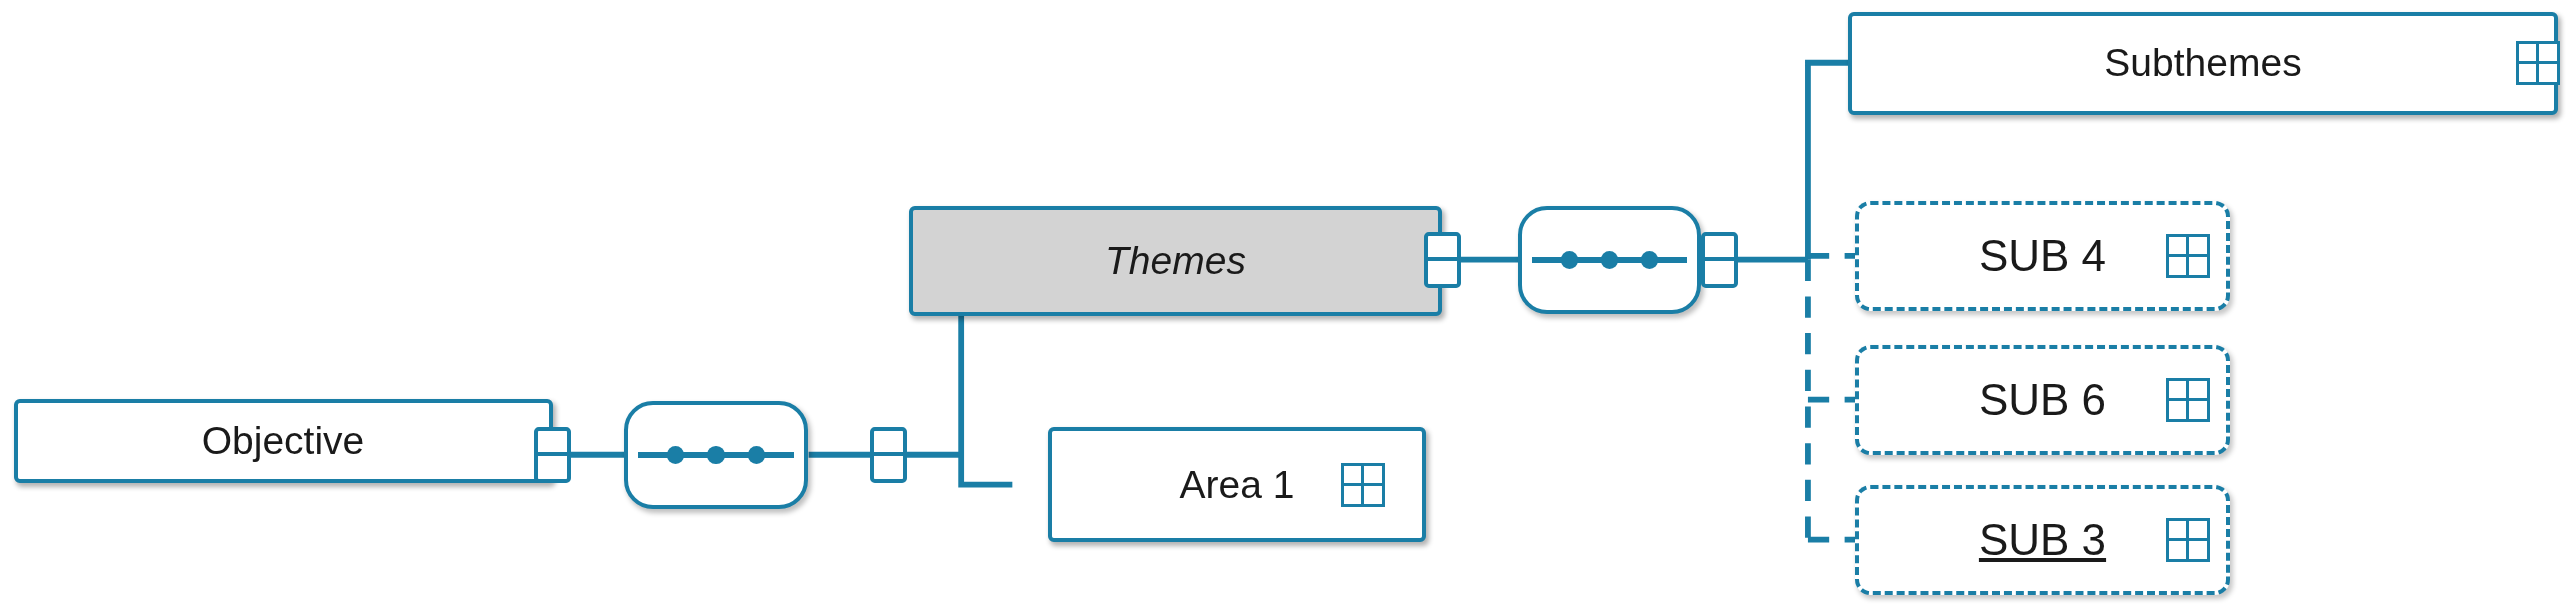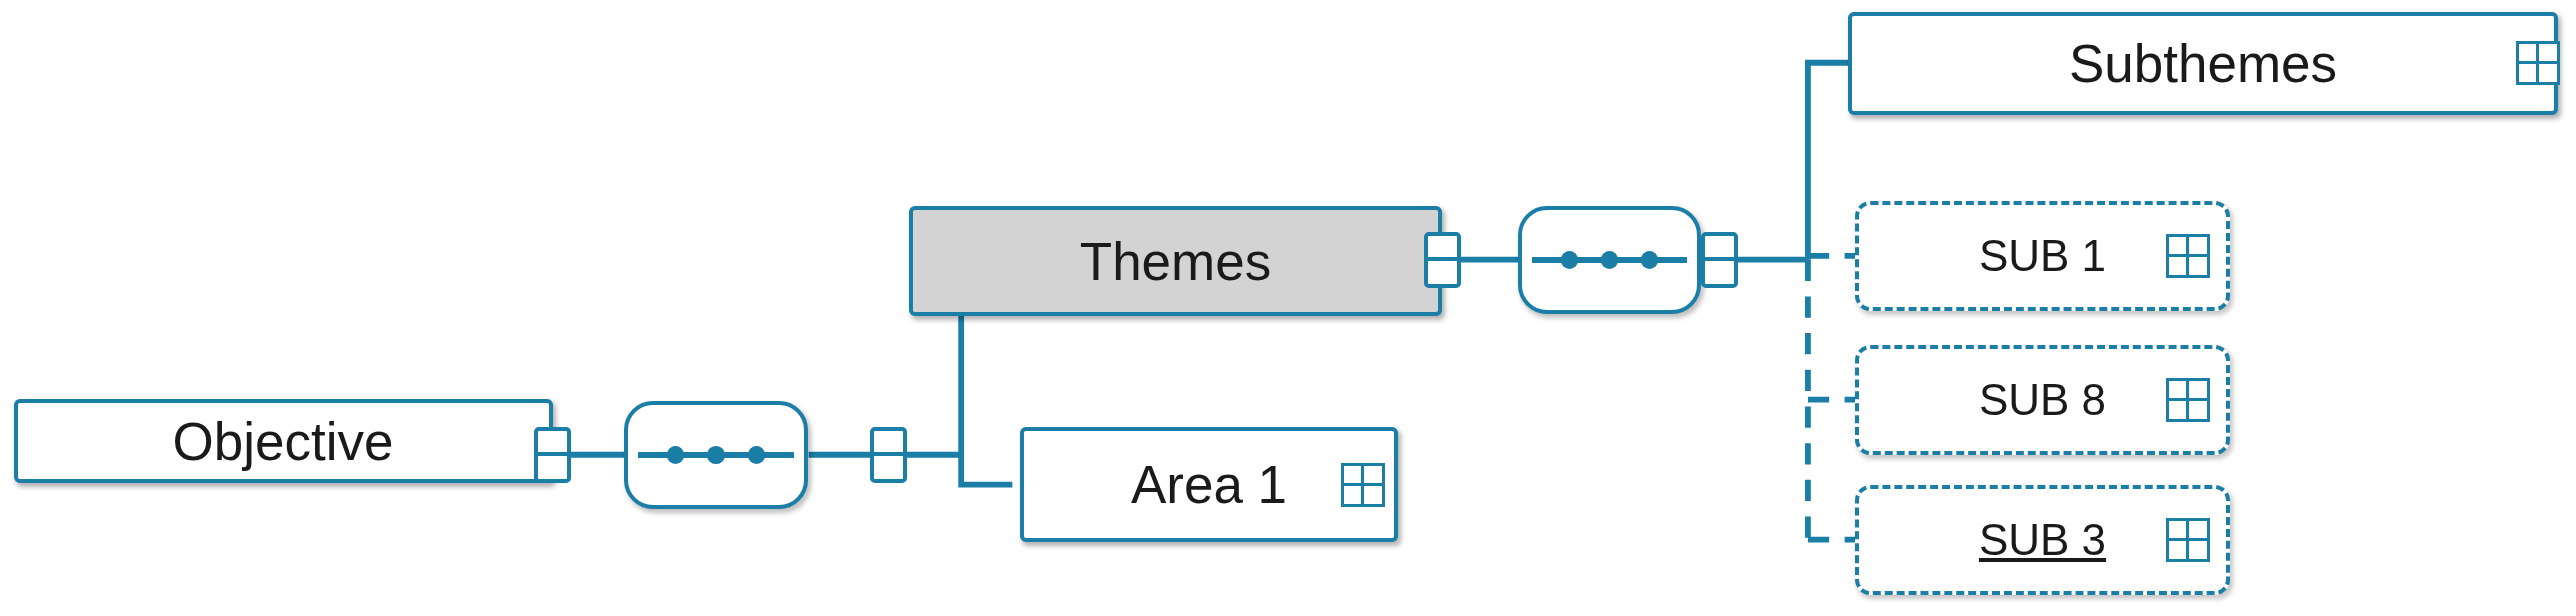--- a/index.html
+++ b/index.html
@@ -20,24 +20,24 @@
   .wires{position:absolute;left:0;top:0;width:2576px;height:616px;}
   .wires path{fill:none;stroke:var(--accent);stroke-width:6;}
   .wires path.dash{stroke-dasharray:22 16;}
   .node{
     position:absolute;
     display:flex;align-items:center;justify-content:center;
     background:var(--node-fill);
     border:4.8px solid var(--accent);
     border-radius:5.8px;
     box-shadow:2.9px 3.9px 5.8px rgba(0,0,0,0.30);
-    font-size:53px;color:var(--text);
+    font-size:39px;color:var(--text);
     white-space:nowrap;
   }
-  .node.gray{background:var(--themes-fill);}
+  .node.gray{background:var(--themes-fill);font-style:italic;}
   .node.dashed{border-style:dashed;border-radius:15.5px;font-size:44px;box-shadow:2.9px 3.9px 5.8px rgba(0,0,0,0.22);}
   .connector{
     position:absolute;
     background:var(--node-fill);
     border:4.8px solid var(--accent);
     border-radius:29px;
     box-shadow:2.9px 3.9px 5.8px rgba(0,0,0,0.25);
   }
   .connector .bead-line{
     position:absolute;left:9.7px;right:9.7px;top:50%;
@@ -101,45 +101,45 @@
     <div class="bead b2"></div>
     <div class="bead b3"></div>
   </div>
   <div class="anchor" style="left:870px;top:427px;"></div>
 
   <div class="node gray" style="left:909px;top:206px;width:533px;height:110px;">
     <span class="label">Themes</span>
   </div>
   <div class="anchor" style="left:1424px;top:232px;"></div>
 
-  <div class="node" style="left:1020px;top:427px;width:378px;height:115px;">
+  <div class="node" style="left:1048px;top:427px;width:378px;height:115px;">
     <span class="label">Area 1</span>
   </div>
   <div class="grid-icon" style="left:1341px;top:463px;"></div>
 
   <div class="connector" style="left:1518px;top:206px;width:183px;height:108px;">
     <div class="bead-line"></div>
     <div class="bead b1"></div>
     <div class="bead b2"></div>
     <div class="bead b3"></div>
   </div>
   <div class="anchor" style="left:1701px;top:232px;"></div>
 
   <div class="node" style="left:1848px;top:11.6px;width:710px;height:103px;">
     <span class="label">Subthemes</span>
   </div>
   <div class="grid-icon" style="left:2516px;top:41px;"></div>
 
   <div class="node dashed" style="left:1855px;top:201px;width:375px;height:110px;">
-    <span class="label">SUB 1</span>
+    <span class="label">SUB 4</span>
   </div>
   <div class="grid-icon" style="left:2166px;top:234px;"></div>
 
   <div class="node dashed" style="left:1855px;top:345px;width:375px;height:110px;">
-    <span class="label">SUB 8</span>
+    <span class="label">SUB 6</span>
   </div>
   <div class="grid-icon" style="left:2166px;top:378px;"></div>
 
   <div class="node dashed" style="left:1855px;top:485px;width:375px;height:110px;text-decoration:underline;">
     <span class="label">SUB 3</span>
   </div>
   <div class="grid-icon" style="left:2166px;top:518px;"></div>
 
 </div>
 

